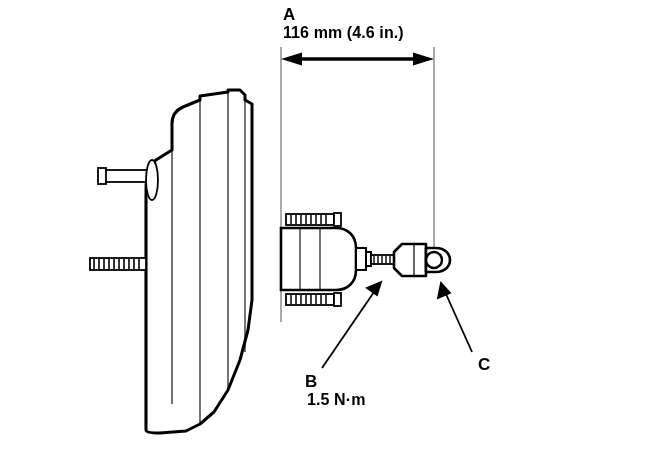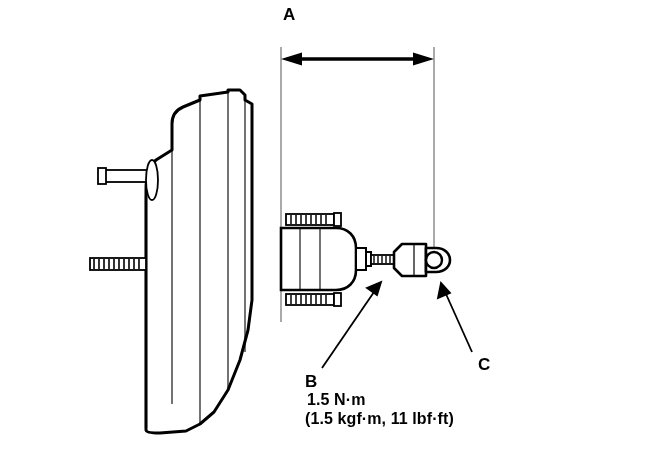--- a/index.html
+++ b/index.html
@@ -203,22 +203,22 @@
 
     <g stroke="#000000" stroke-width="1.8" fill="#000000">
       <line x1="472" y1="352" x2="446" y2="294"></line>
       <polygon points="441,283 438,298 450,293"></polygon>
     </g>
 
   </svg>
 
   <div class="lbl" id="label-a">A</div>
 
+  <div class="lbl" id="dim-a-value">116 mm (4.6 in.)</div>
 
   <div class="lbl" id="label-b">B</div>
 
   <div class="lbl" id="torque-line-1">1.5 N·m</div>
 
-  <div class="lbl" id="torque-line-2">(1.5 kgf·m, 11 lbf·ft)</div>
 
   <div class="lbl" id="label-c">C</div>
 
 </div>
 
 </body></html>

